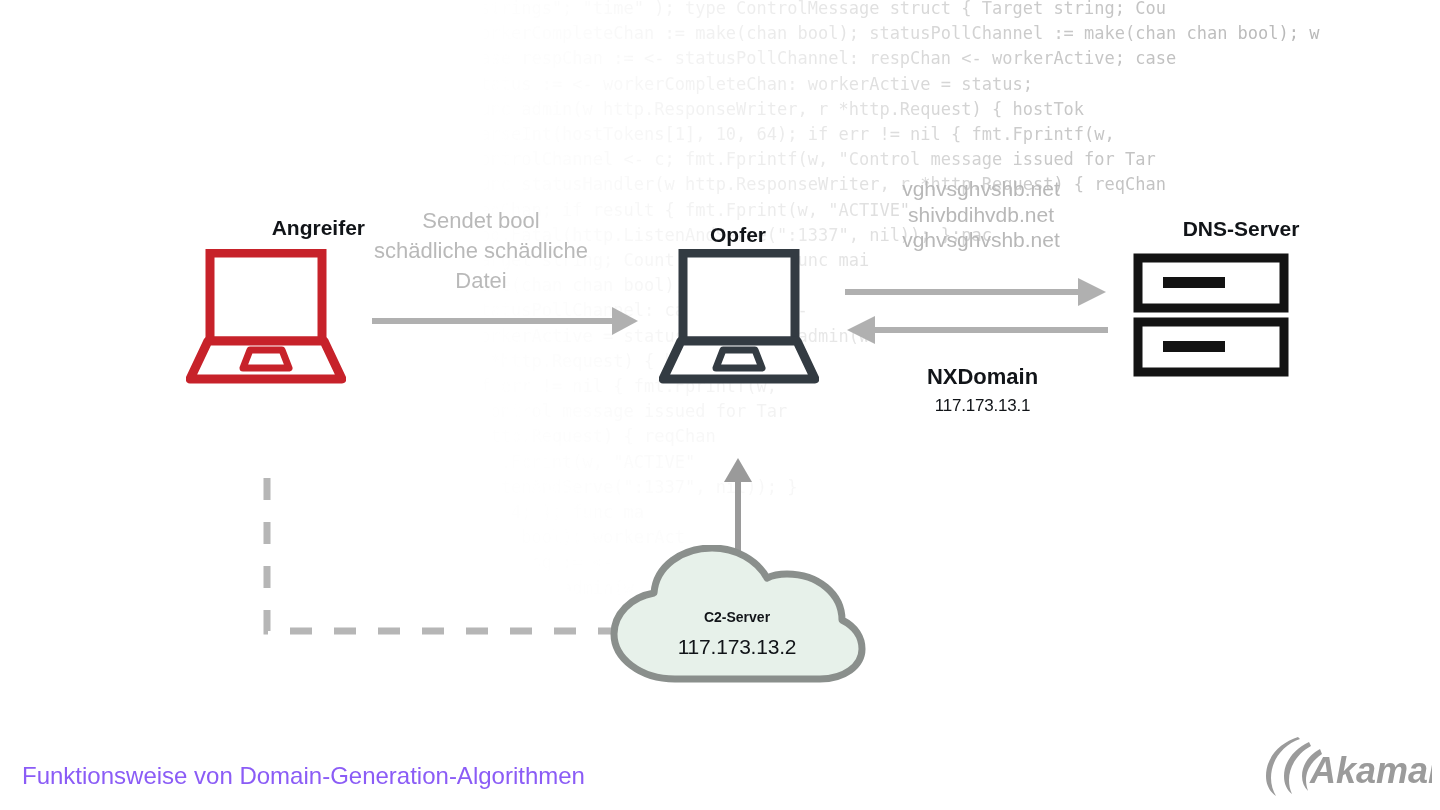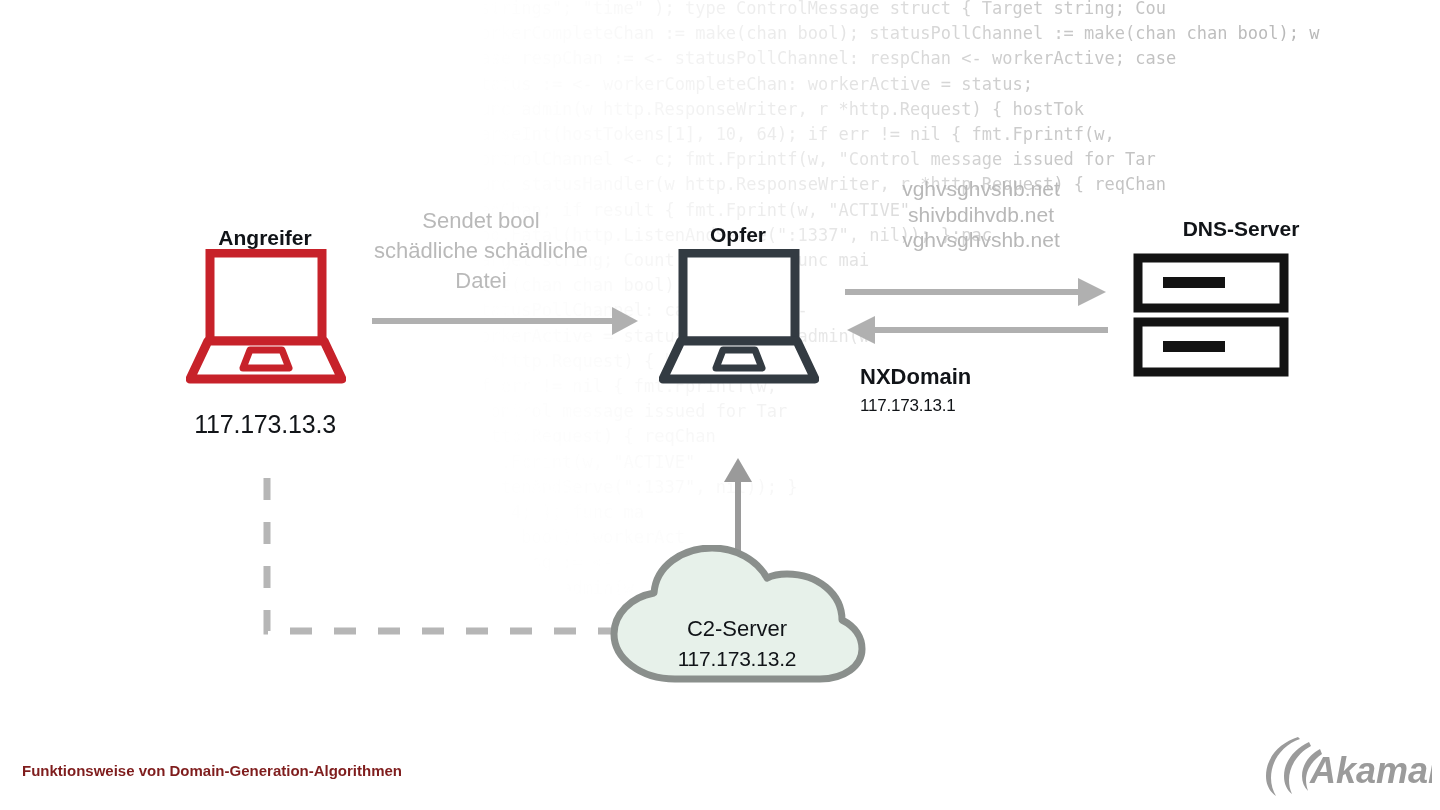--- a/index.html
+++ b/index.html
@@ -94,20 +94,21 @@
     color: #b8b8b8;
   }
   #domain-list span { display: block; }
 
   
   #nxdomain-block {
     position: absolute;
     left: 860px;
     top: 363px;
     width: 245px;
+    text-align: center;
   }
   #nxdomain-block .nx-title {
     font-size: 22px;
     font-weight: bold;
     color: #111418;
     line-height: 28px;
   }
   #nxdomain-block .nx-ip {
     font-size: 17px;
     font-weight: normal;
@@ -119,32 +120,31 @@
   
   #c2-cloud { position: absolute; left: 606px; top: 545px; }
   #c2-cloud .cloud-text {
     position: absolute;
     left: 0;
     top: 58px;
     width: 262px;
     text-align: center;
     color: #111418;
   }
-  #c2-cloud .cloud-name { font-size: 22px; font-weight: normal; line-height: 28px; margin-top: 12px; }
+  #c2-cloud .cloud-name { font-size: 14px; font-weight: bold; line-height: 28px; }
   #c2-cloud .cloud-ip   { font-size: 21px; font-weight: normal; line-height: 31px; letter-spacing: -0.2px; }
 
   
   #caption {
     position: absolute;
     left: 22px;
     top: 762px;
-    font-size: 15px;
-    color: #7f1d1d;
-    white-space: nowrap;
-    font-weight: bold;
+    font-size: 24px;
+    color: #8b5cf6;
+    white-space: nowrap;
   }
 
   
   #akamai-logo { position: absolute; left: 1262px; top: 733px; }
 </style>
 </head>
 <body>
 
 <div id="stage">
 
@@ -199,32 +199,31 @@
     <g>
       <line x1="738" y1="578" x2="738" y2="480" stroke="#9a9a9a" stroke-width="6"></line>
       <polygon points="724,482 738,458 752,482" fill="#9a9a9a"></polygon>
     </g>
 
     <g>
       <path d="M 267 478 L 267 631 L 614 631" stroke="#b6b6b6" stroke-width="7" fill="none" stroke-dasharray="22 22" stroke-linecap="butt"></path>
     </g>
   </svg>
 
-  <div class="node-title" style="left:165px;top:226px;width:200px;">Angreifer</div>
+  <div class="node-title" style="left:165px;top:216px;width:200px;text-align:right;">Angreifer</div>
 
   <svg class="laptop" style="left:186px;top:249px;" width="160" height="136" viewBox="0 0 160 136">
 
     <rect x="24" y="4" width="112" height="88" fill="#ffffff" stroke="#c7222a" stroke-width="9"></rect>
 
     <path d="M 22 92 L 138 92 L 156 130 L 4 130 Z" fill="#ffffff" stroke="#c7222a" stroke-width="9" stroke-linejoin="round"></path>
 
     <path d="M 64 101 L 96 101 L 103 119 L 57 119 Z" fill="#ffffff" stroke="#c7222a" stroke-width="7" stroke-linejoin="round"></path>
   </svg>
 
-  <div class="node-ip" style="left:165px;top:410px;width:200px;">117.173.13.3</div>
 
   <div id="flow-label">
     <span>Sendet bool</span>
     <span>schädliche</span>
     <span>schädliche Datei</span>
   </div>
 
   <div class="node-title" style="left:638px;top:216px;width:200px;margin-top:7px;">Opfer</div>
 
   <svg class="laptop" style="left:659px;top:249px;" width="160" height="136" viewBox="0 0 160 136">

